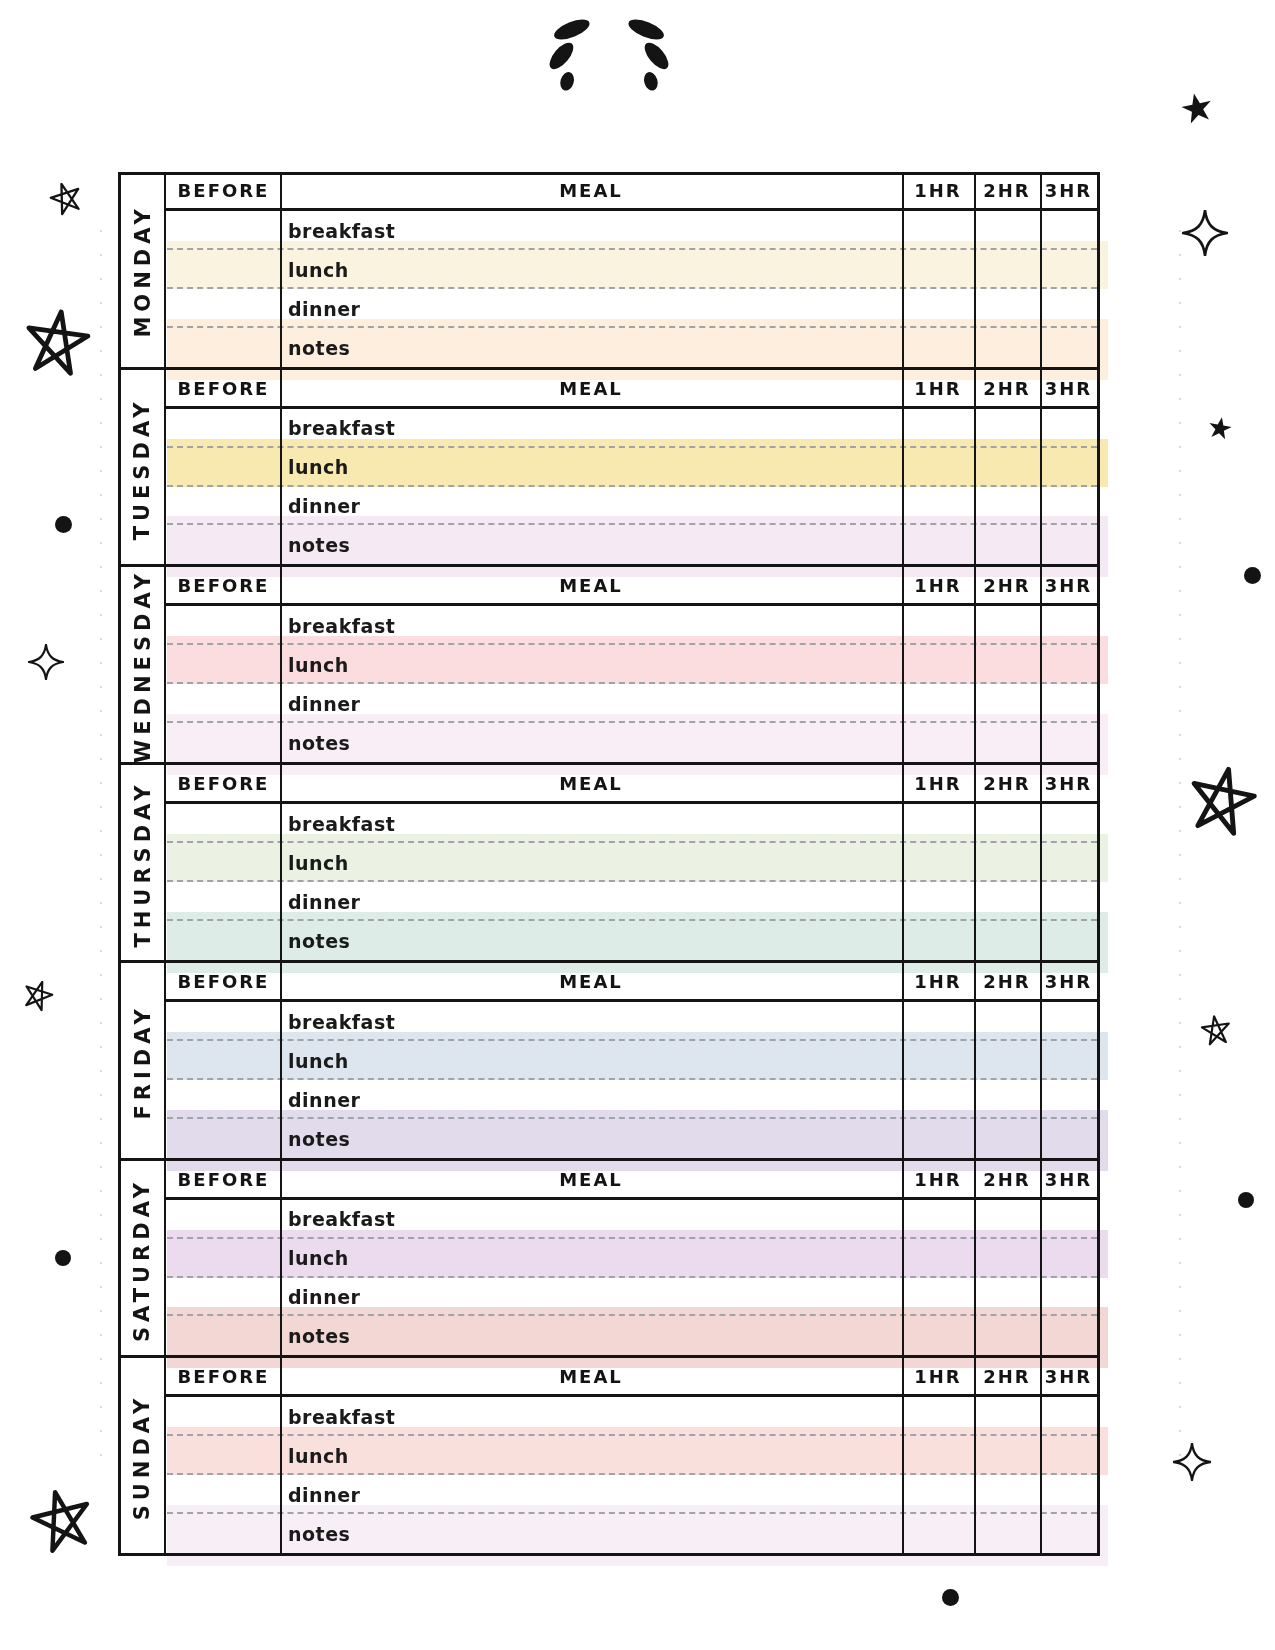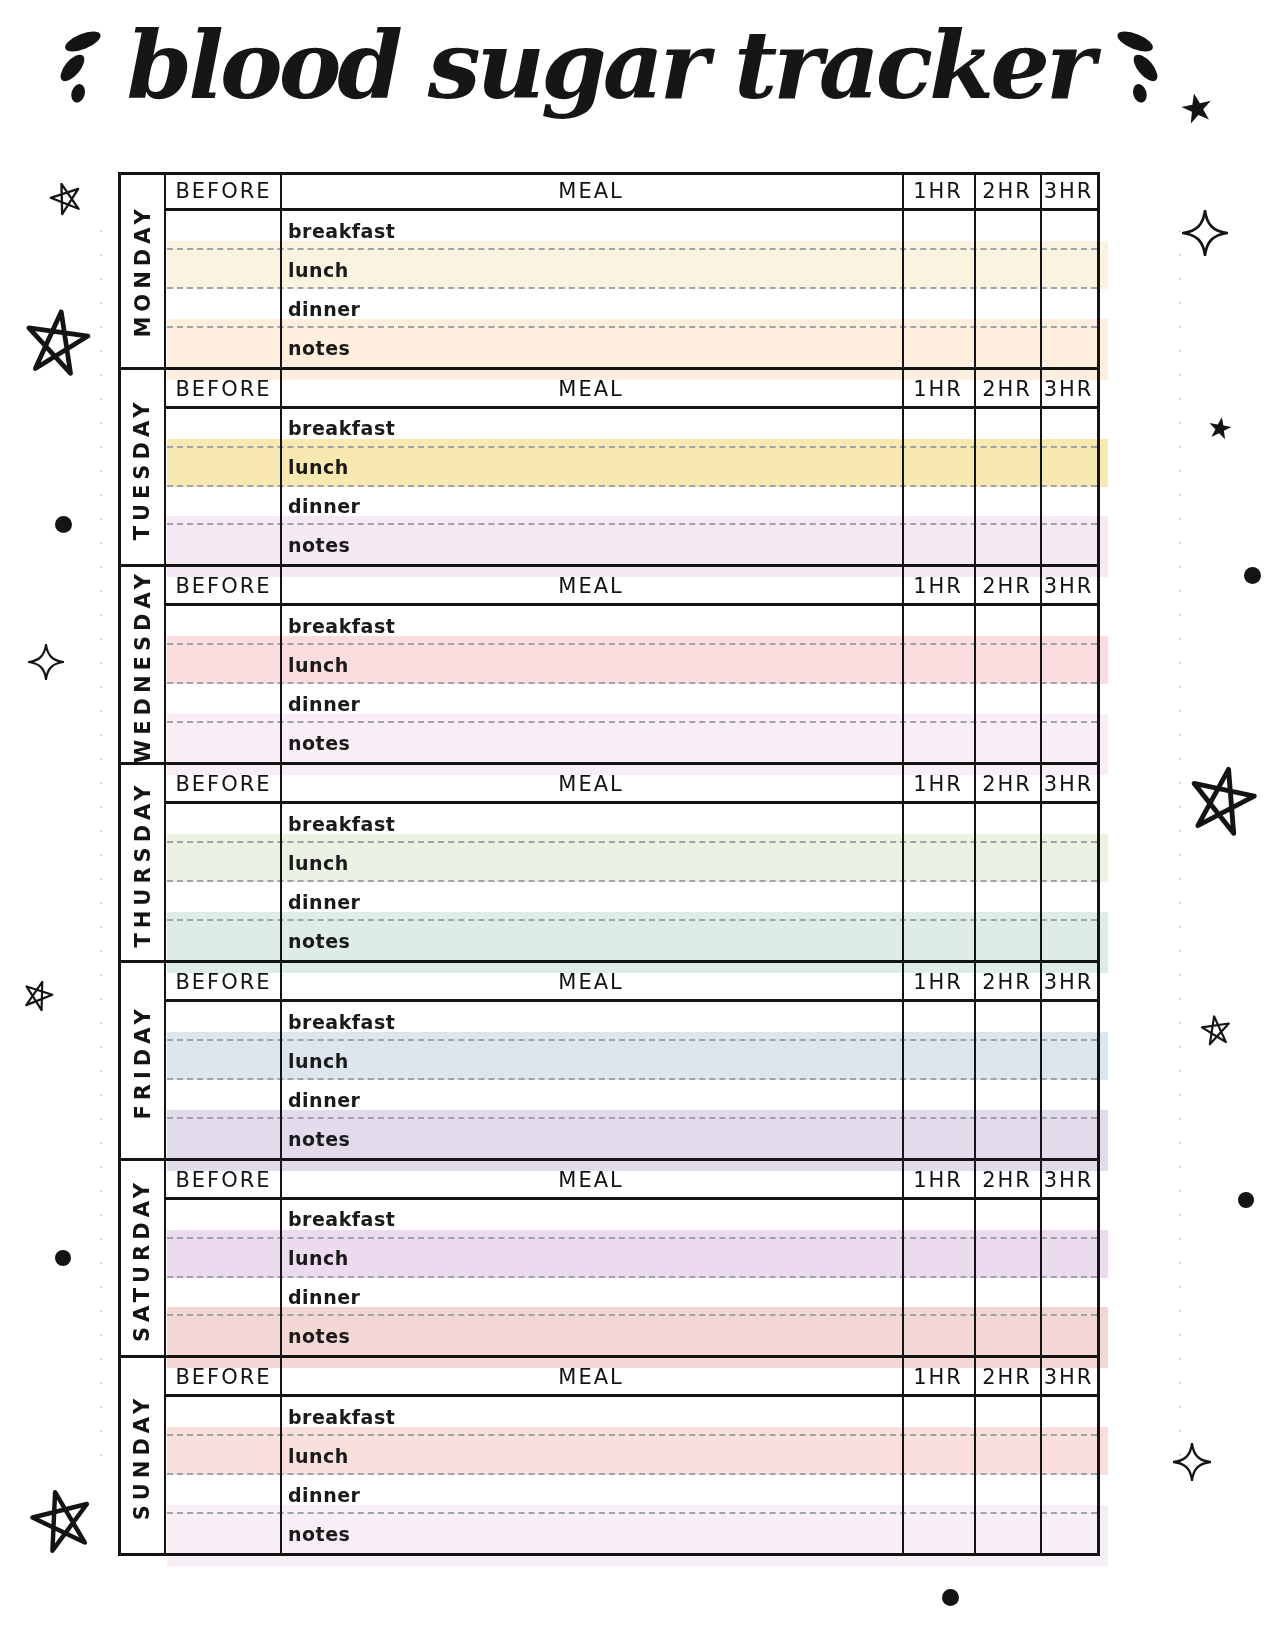--- a/index.html
+++ b/index.html
@@ -5,21 +5,21 @@
   html,body{margin:0;padding:0;background:#ffffff;}
   .page{position:relative;width:1275px;height:1650px;background:#ffffff;overflow:hidden;
         font-family:"DejaVu Sans",sans-serif;color:#141414;}
   .title-row{position:absolute;top:14px;left:0;width:1218px;display:flex;
              align-items:center;justify-content:center;gap:14px;}
   .title-row h1{margin:0;font-family:"DejaVu Serif",serif;font-style:italic;font-weight:700;
                 font-size:94px;line-height:1.1;letter-spacing:-4px;color:#161616;white-space:nowrap;}
   .flourish{flex:0 0 auto;}
   .flourish.right{transform:scaleX(-1);}
   #tracker{position:absolute;left:118px;top:172px;width:982px;height:1384px;}
-  .hdr{font-weight:400;font-size:21px;letter-spacing:2px;color:#141414;}
+  .hdr{font-weight:700;font-size:18px;letter-spacing:2px;color:#141414;}
   .rowlbl{font-weight:600;font-size:19px;letter-spacing:0.5px;color:#1a1a1a;}
   .dayname{transform:rotate(-90deg);white-space:nowrap;font-weight:700;font-size:21px;
            letter-spacing:5px;color:#141414;}
   .dotcol{position:absolute;width:2px;opacity:.55;
           background:repeating-linear-gradient(to bottom,#b9bdc4 0 2px,transparent 2px 24px);}
   .decor{position:absolute;}
   .decor svg{display:block;width:100%;height:100%;}
   .footer{position:absolute;top:1576px;left:0;width:1218px;text-align:center;
           font-family:"DejaVu Serif",serif;font-style:italic;font-weight:600;font-size:29px;
           color:#111;}
@@ -31,21 +31,20 @@
 <div class="page">
 
   <div class="title-row">
     <svg class="flourish" width="66" height="80" viewBox="0 0 70 84">
       <g fill="#141414">
         <ellipse cx="38" cy="16" rx="20" ry="8" transform="rotate(-22 38 16)"></ellipse>
         <ellipse cx="27" cy="44" rx="17" ry="8" transform="rotate(-50 27 44)"></ellipse>
         <ellipse cx="33" cy="71" rx="10" ry="7" transform="rotate(-74 33 71)"></ellipse>
       </g>
     </svg>
-    <h1>blood sugar tracker</h1>
     <svg class="flourish right" width="66" height="80" viewBox="0 0 70 84">
       <g fill="#141414">
         <ellipse cx="38" cy="16" rx="20" ry="8" transform="rotate(-22 38 16)"></ellipse>
         <ellipse cx="27" cy="44" rx="17" ry="8" transform="rotate(-50 27 44)"></ellipse>
         <ellipse cx="33" cy="71" rx="10" ry="7" transform="rotate(-74 33 71)"></ellipse>
       </g>
     </svg>
   </div>
 
   <div class="dotcol" style="left:100px;top:230px;height:1230px;"></div>

